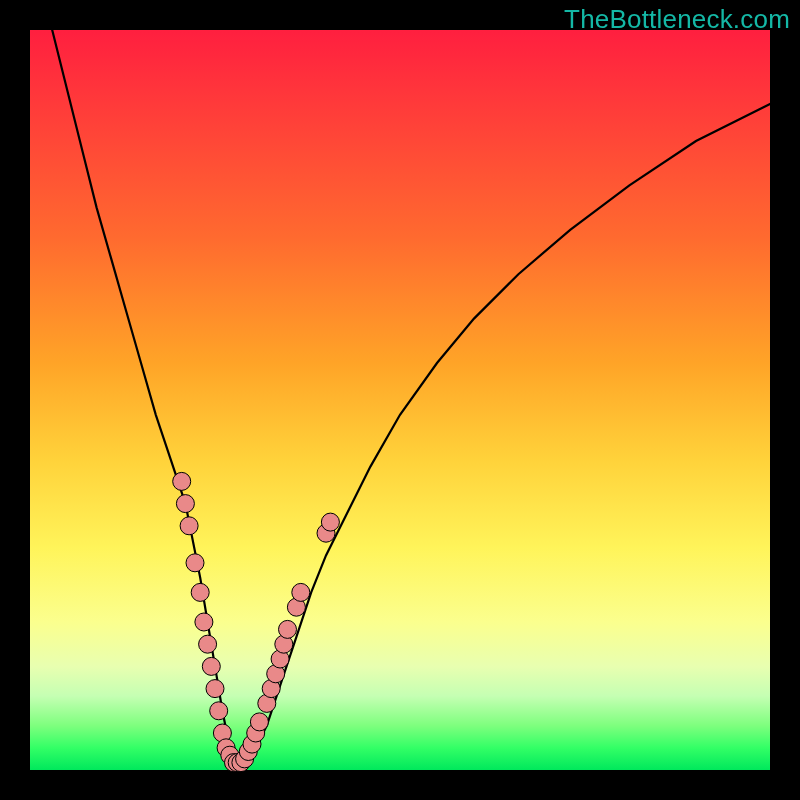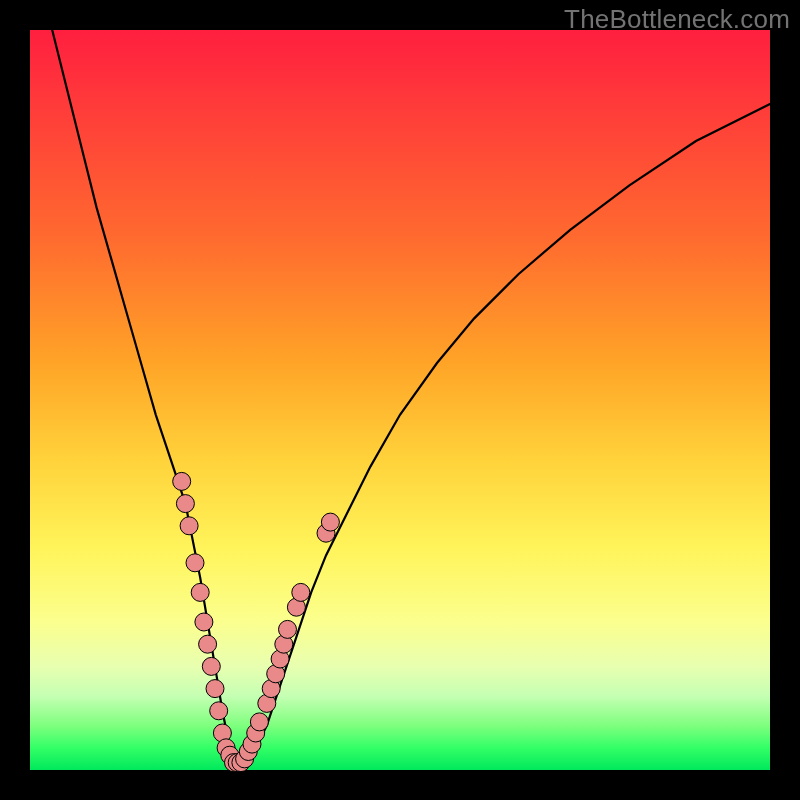--- a/index.html
+++ b/index.html
@@ -36,21 +36,21 @@
       #c5ffb3 90%,
       #7eff7e 94%,
       #33ff66 97%,
       #00e85c 100%
     );
   }
   .watermark {
     position: absolute;
     top: 4px;
     right: 10px;
-    color: #737373;
+    color: #14b8a6;
     font-size: 26px;
     font-weight: 500;
     letter-spacing: 0.2px;
     user-select: none;
   }
   svg.curve {
     position: absolute;
     left: 0;
     top: 0;
     width: 740px;

